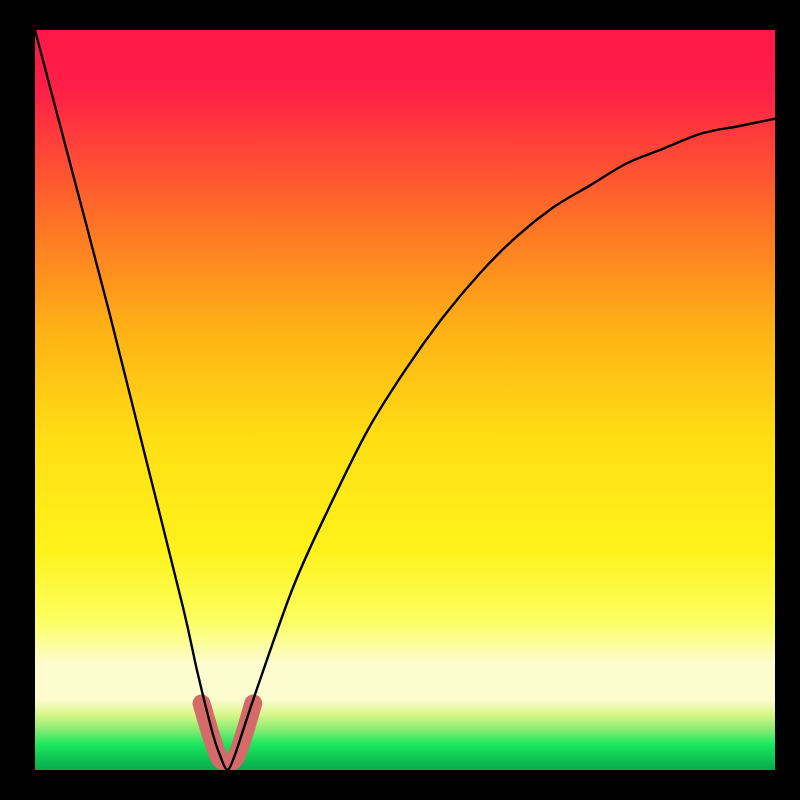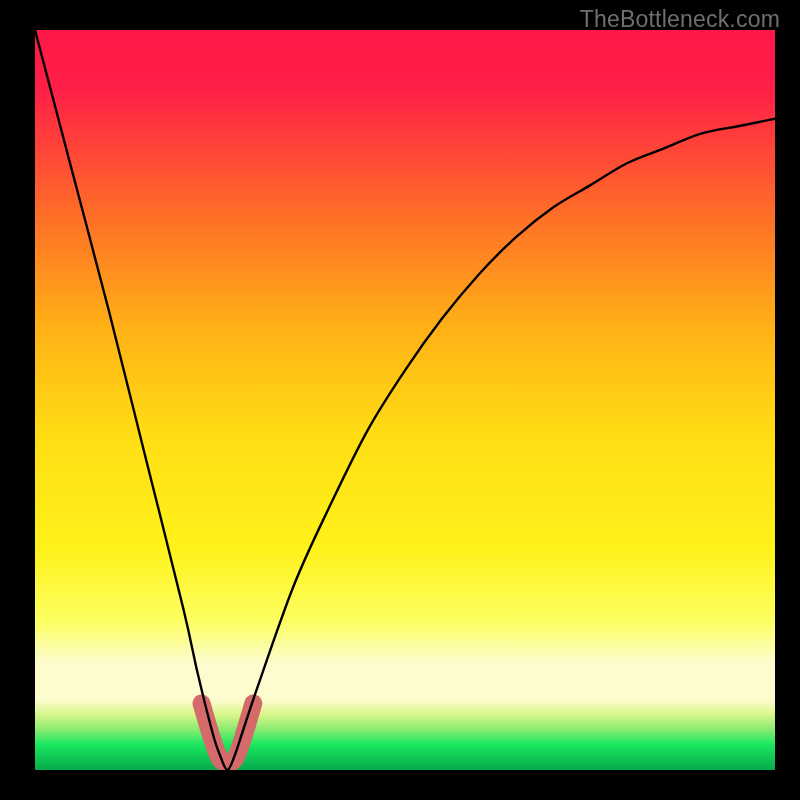--- a/index.html
+++ b/index.html
@@ -43,21 +43,20 @@
     color: #6f6f6f;
     font-size: 23px;
     letter-spacing: 0.2px;
   }
 </style>
 </head>
 <body>
 
 <div class="frame">
 
-  <div class="watermark">TheBottleneck.com</div>
 
   <div class="plot">
     <svg class="gradient" viewBox="0 0 740 740" preserveAspectRatio="none">
       <defs>
         <linearGradient id="bg" x1="0" y1="0" x2="0" y2="1">
             <stop offset="0.00%" stop-color="#ff1848"></stop>
             <stop offset="8.00%" stop-color="#ff1f47"></stop>
             <stop offset="25.00%" stop-color="#ff6e27"></stop>
             <stop offset="40.00%" stop-color="#ffb016"></stop>
             <stop offset="55.00%" stop-color="#ffde14"></stop>

